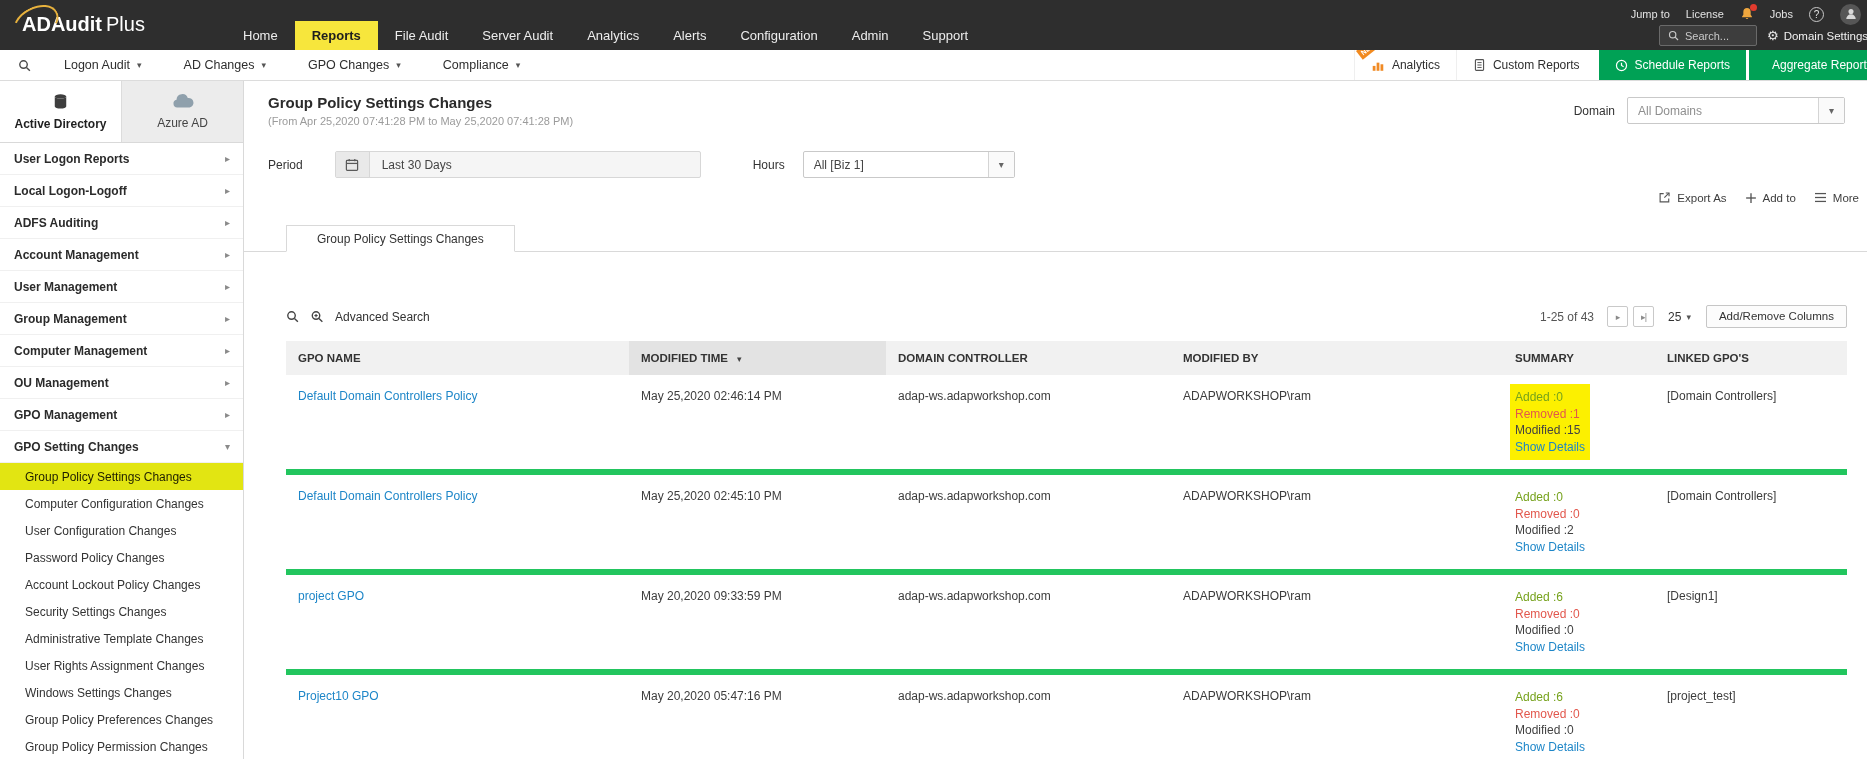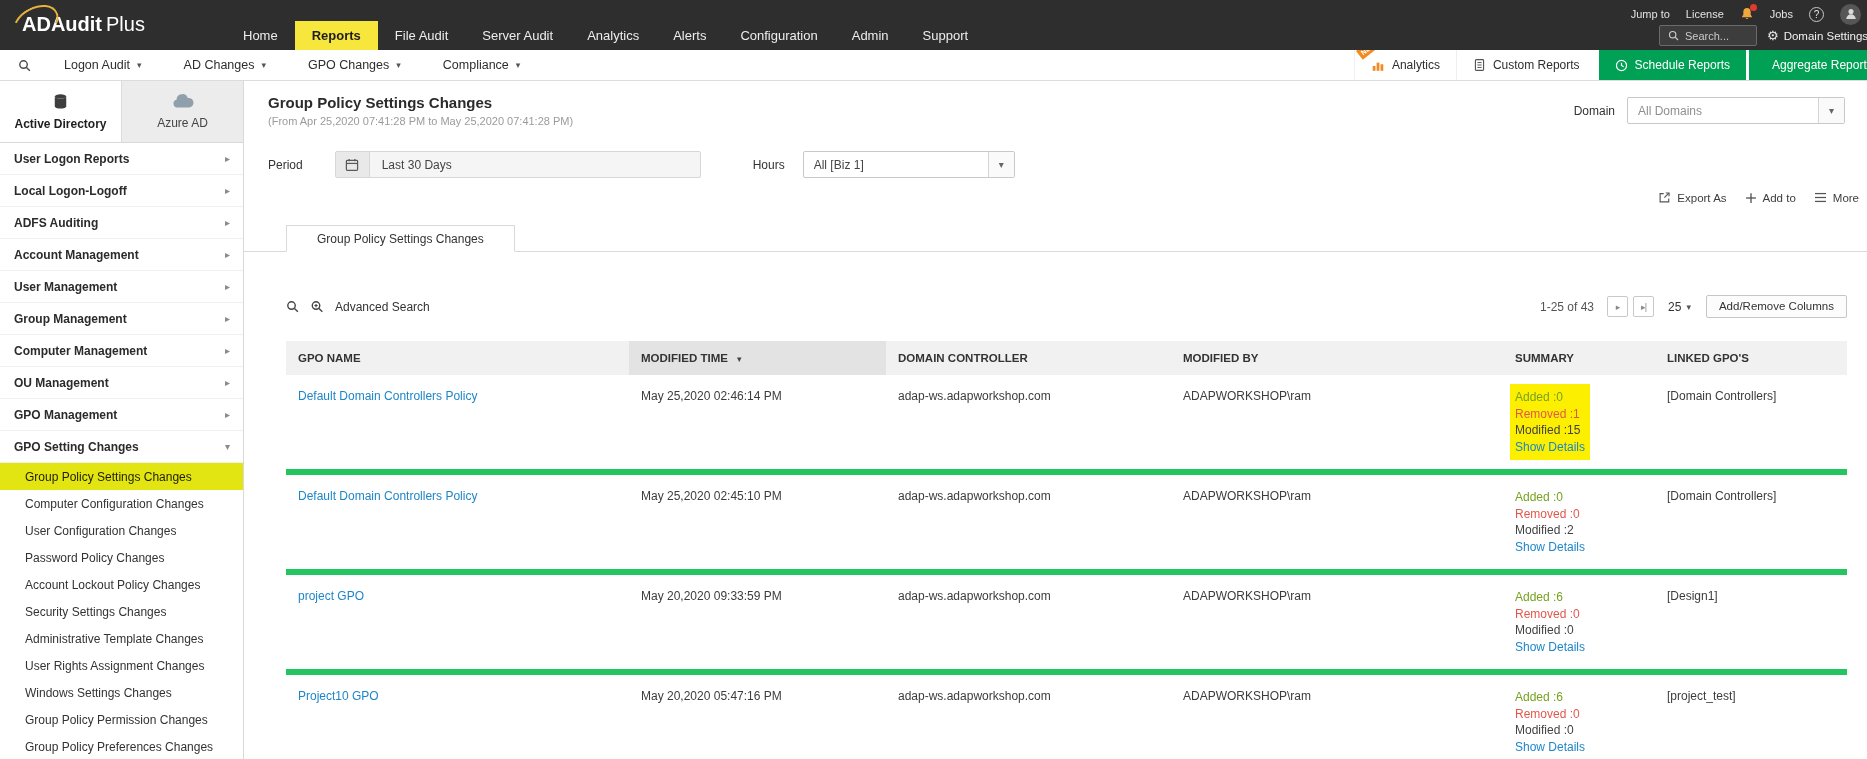--- a/index.html
+++ b/index.html
@@ -71,21 +71,21 @@
 .filters { position:absolute; top:70px; left:24px; display:flex; align-items:center; }
 .period-group { display:flex; align-items:center; height:27px; width:366px; border:1px solid #d7d7d7; background:#f5f5f5; border-radius:2px; margin-left:32px; cursor:pointer; }
 .cal-seg { width:34px; align-self:stretch; display:flex; align-items:center; justify-content:center; background:#e9e9e9; border-right:1px solid #d7d7d7; }
 .period-val { padding:0 12px; font-size:12px; color:#444; }
 .hlabel { margin-left:52px; }
 .actions { position:absolute; top:110px; right:8px; display:flex; align-items:center; gap:18px; }
 .action { display:flex; align-items:center; gap:6px; font-size:11.5px; color:#3d3d3d; cursor:pointer; white-space:nowrap; }
 .tabstrip { position:absolute; top:143px; left:0; right:0; height:28px; border-bottom:1px solid #d9d9d9; padding-left:42px; display:flex; align-items:flex-end; }
 .tab { height:27px; line-height:26px; padding:0 30px; background:#fff; border:1px solid #d9d9d9; margin-bottom:-1px; border-bottom:1px solid #fff; font-size:12px; color:#333; cursor:pointer; white-space:nowrap; }
 .panel { position:absolute; top:171px; left:0; right:0; bottom:0; background:#fff; }
-.table-toolbar { position:absolute; top:43px; left:42px; right:20px; display:flex; align-items:center; justify-content:space-between; }
+.table-toolbar { position:absolute; top:53px; left:42px; right:20px; display:flex; align-items:center; justify-content:space-between; }
 .tt-left { display:flex; align-items:center; gap:11px; color:#444; }
 .tt-icon { cursor:pointer; color:#444; }
 .tt-label { font-size:12px; color:#333; cursor:pointer; }
 .tt-right { display:flex; align-items:center; }
 .pg-range { font-size:12px; color:#555; margin-right:8px; }
 .pg-btn { width:21px; height:21px; border:1px solid #c9c9c9; border-radius:2px; background:#fff; color:#8a8a8a; font-size:9px; display:flex; align-items:center; justify-content:center; cursor:pointer; margin-left:5px; letter-spacing:-1px; }
 .pagesize { display:flex; align-items:center; gap:5px; margin-left:14px; font-size:12px; color:#333; cursor:pointer; }
 .sel-caret { font-size:9px; color:#555; }
 .cols-btn { margin-left:15px; height:23px; line-height:21px; padding:0 12px; border:1px solid #c6c6c6; border-radius:2px; background:#fcfcfc; font-size:11.5px; color:#333; cursor:pointer; white-space:nowrap; }
 .table-wrap { position:absolute; top:89px; left:42px; right:20px; }
@@ -303,24 +303,24 @@
         <li class="sub-item">
           <span>Administrative Template Changes</span>
         </li>
         <li class="sub-item">
           <span>User Rights Assignment Changes</span>
         </li>
         <li class="sub-item">
           <span>Windows Settings Changes</span>
         </li>
         <li class="sub-item">
+          <span>Group Policy Preferences Changes</span>
+        </li>
+        <li class="sub-item">
           <span>Group Policy Permission Changes</span>
-        </li>
-        <li class="sub-item">
-          <span>Group Policy Preferences Changes</span>
         </li>
       </ul>
   </aside>
 
   <main class="main">
     <div class="page-head">
       <div class="page-title">Group Policy Settings Changes</div>
       <div class="page-sub">(From Apr 25,2020 07:41:28 PM to May 25,2020 07:41:28 PM)</div>
     </div>
 

